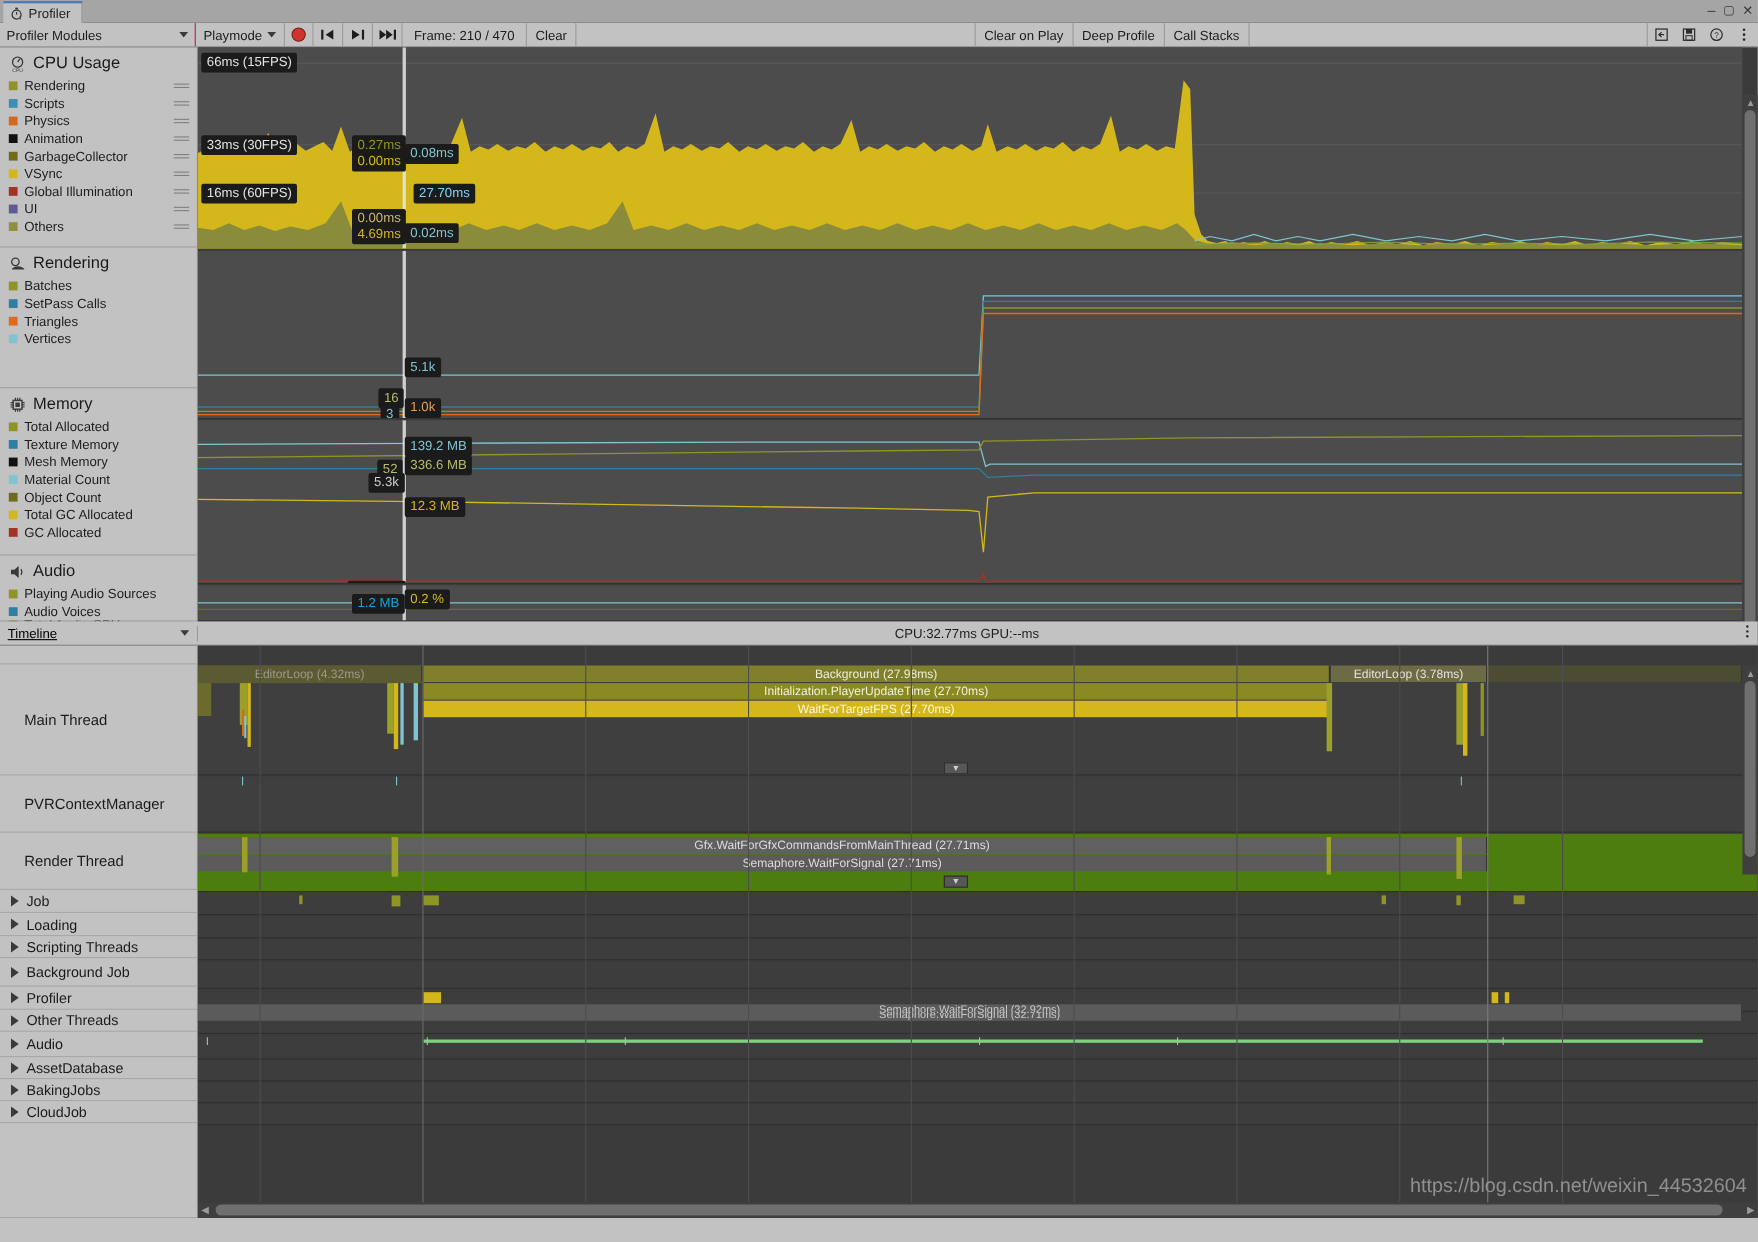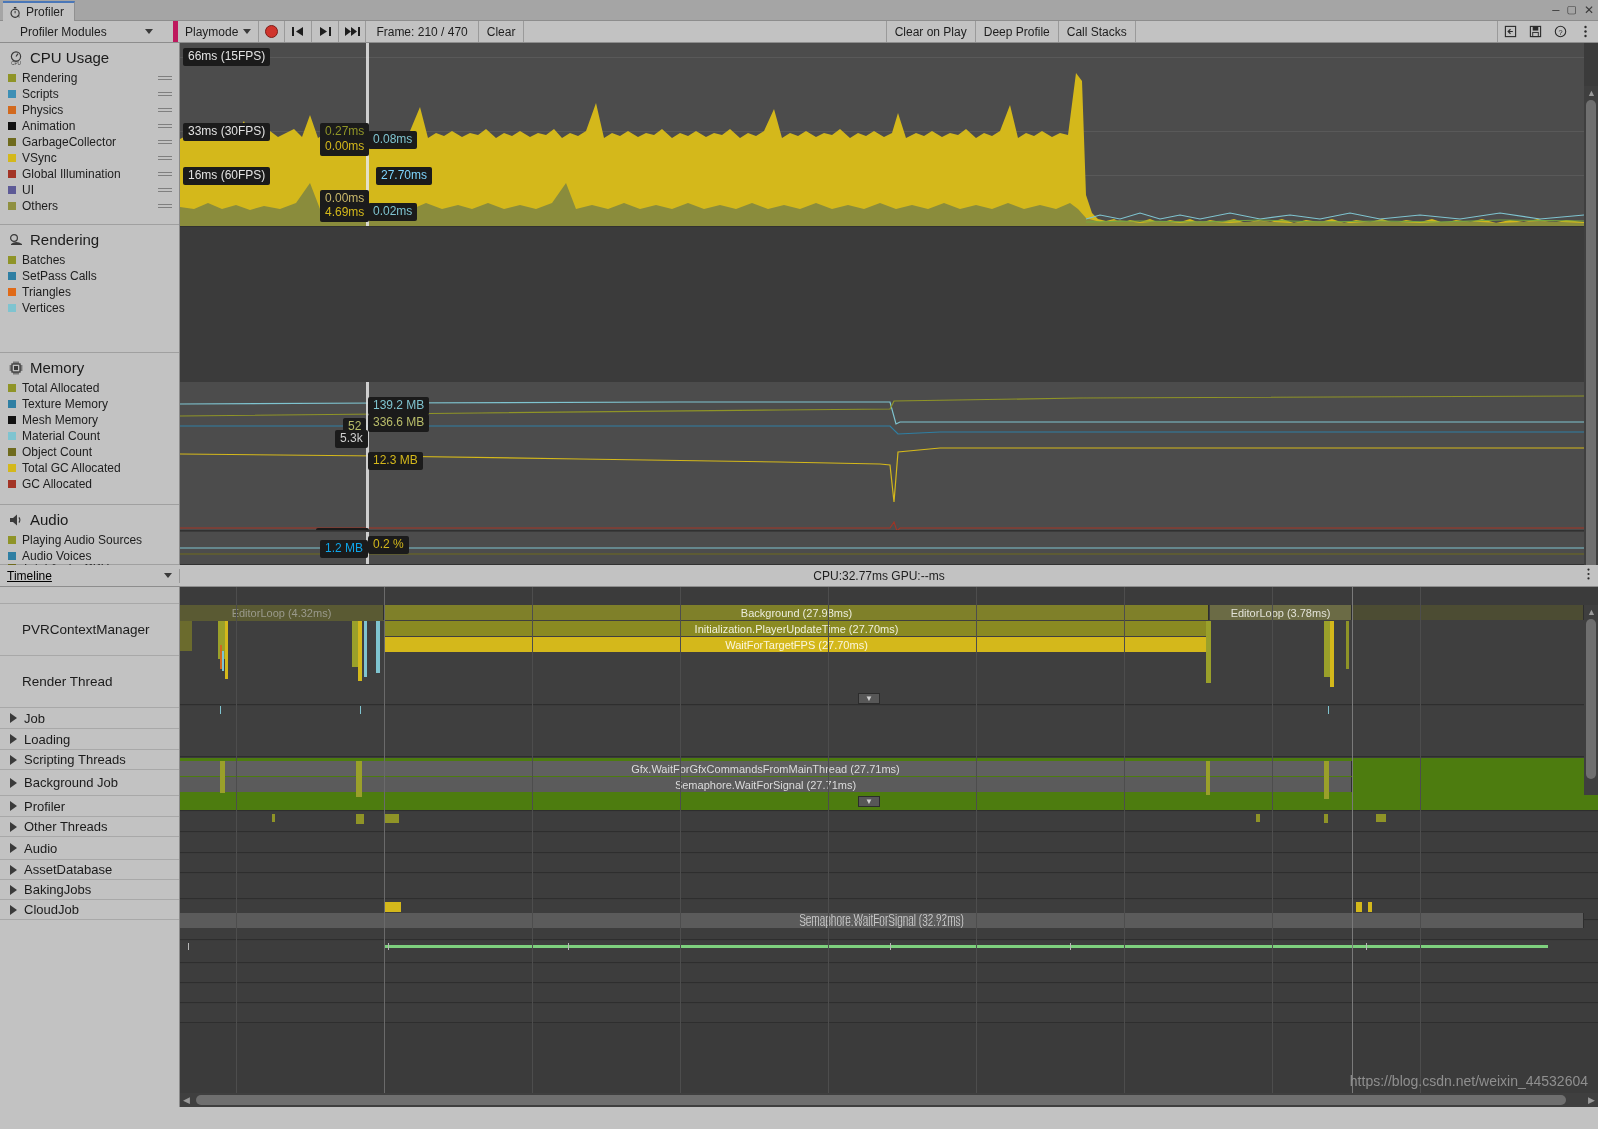--- a/index.html
+++ b/index.html
@@ -28,21 +28,21 @@
   .winbtns { position:absolute; right:4px; top:2px; display:flex; gap:7px; align-items:center; color:#3a3a3a;}
 
   
   .toolbar {
     position:absolute; left:0; top:21px; width:1598px; height:22px;
     background:#c2c2c2; border-bottom:1px solid #8d8d8d;
     display:flex; align-items:stretch; font-size:12px; color:#1d1d1d;
   }
   .tb-dd {
     width:178px; display:flex; align-items:center; justify-content:space-between;
-    padding:0 20px; border-right:5px solid #be185d; background:#c2c2c2;
+    padding:0 6px; border-right:1px solid #be185d; background:#c2c2c2;
   }
   .tb-dd2 {
     display:flex; align-items:center; gap:5px; padding:0 7px;
     border-right:1px solid #9a9a9a;
   }
   .caret { width:0;height:0;border-left:4px solid transparent;border-right:4px solid transparent;border-top:5px solid #3a3a3a; }
   .recbtn { width:26px; display:flex; align-items:center; justify-content:center; border-right:1px solid #9a9a9a;}
   .recdot { width:13px;height:13px;border-radius:50%;background:#d0342c; border:1px solid #7d1d18; }
   .navbtn { width:27px; display:flex; align-items:center; justify-content:center; border-right:1px solid #9a9a9a; color:#1d1d1d; font-size:11px;}
   .framebox { display:flex; align-items:center; padding:0 10px; border-right:1px solid #9a9a9a; min-width:106px;}
@@ -110,21 +110,21 @@
   }
   .vcol { position:absolute; top:0; bottom:0; }
   .expander {
     position:absolute; width:22px; height:11px; background:#575757; border:1px solid #2c2c2c;
     display:flex; align-items:center; justify-content:center; color:#cfcfcf; font-size:8px;
   }
   .hscroll { position:absolute; left:180px; right:0; bottom:0; height:14px; background:#3f3f3f;}
   .hscroll .thumb { position:absolute; top:2px; height:10px; background:#6f6f6f; border-radius:5px;}
   .hscroll .arrow { position:absolute; top:2px; color:#9a9a9a; font-size:9px;}
   .watermark {
-    position:absolute; right:10px; bottom:18px; color:#9e9e9e; font-size:14px; opacity:.85;
+    position:absolute; right:10px; bottom:18px; color:#9e9e9e; font-size:18px; opacity:.85;
   }
   .vsep { position:absolute; top:0; bottom:0; width:1px; background:#4d4d4d; }
 </style>
 </head>
 <body>
 
 <div class="app">
 
   <div class="tabstrip">
     <div class="tab">
@@ -437,20 +437,33 @@
         <div class="chiptxt" style="left:3px;top:124px;color:#e3e3e3">16ms (60FPS)</div>
         <div class="chiptxt" style="left:140px;top:80px;color:#8f9427">0.27ms</div>
         <div class="chiptxt" style="left:140px;top:95px;color:#d4b81b">0.00ms</div>
         <div class="chiptxt" style="left:188px;top:88px;color:#7fc4d0">0.08ms</div>
         <div class="chiptxt" style="left:196px;top:124px;color:#7dd3fc">27.70ms</div>
         <div class="chiptxt" style="left:140px;top:147px;color:#c9b86a">0.00ms</div>
         <div class="chiptxt" style="left:140px;top:161px;color:#d4b81b">4.69ms</div>
         <div class="chiptxt" style="left:188px;top:160px;color:#7fc4d0">0.02ms</div>
       </div>
 
+      <div class="pane rend">
+        <svg width="1404" height="153" viewBox="0 0 1404 153" preserveAspectRatio="none" style="position:absolute;left:0;top:0">
+          <path d="M0,113 L710,113 L714,41 L1404,41" fill="none" stroke="#7fc4d0" stroke-width="1.2"></path>
+          <path d="M0,142 L710,142 L714,46 L1404,46" fill="none" stroke="#2f7fa3" stroke-width="1.2"></path>
+          <path d="M0,146 L710,146 L714,52 L1404,52" fill="none" stroke="#8f9427" stroke-width="1.2"></path>
+          <path d="M0,149 L710,149 L714,57 L1404,57" fill="none" stroke="#e06a18" stroke-width="1.2"></path>
+        </svg>
+        <div class="playhead" style="left:186px"></div>
+        <div class="chiptxt" style="left:188px;top:97px;color:#7fc4d0">5.1k</div>
+        <div class="chiptxt" style="left:164px;top:125px;color:#b9bd6a">16</div>
+        <div class="chiptxt" style="left:166px;top:140px;color:#7fc4d0">3</div>
+        <div class="chiptxt" style="left:188px;top:134px;color:#e0a050">1.0k</div>
+      </div>
 
       <div class="pane mem">
         <svg width="1404" height="149" viewBox="0 0 1404 149" preserveAspectRatio="none" style="position:absolute;left:0;top:0">
           <path d="M0,22 L200,21 L500,20 L710,20 L716,42 L720,40 L1404,40" fill="none" stroke="#7fc4d0" stroke-width="1.2"></path>
           <path d="M0,34 L300,31 L600,28 L710,27 L714,19 L900,16 L1404,14" fill="none" stroke="#8f9427" stroke-width="1.2"></path>
           <path d="M0,44 L300,44 L600,44 L710,44 L718,52 L760,50 L1404,50" fill="none" stroke="#2f7fa3" stroke-width="1.2"></path>
           <path d="M0,72 L200,74 L400,77 L600,80 L700,82 L710,83 L714,120 L718,70 L760,66 L1404,66" fill="none" stroke="#d4b81b" stroke-width="1.2"></path>
           <path d="M0,146 L700,146 L710,146 L714,140 L717,149 L720,146 L1404,146" fill="none" stroke="#a33425" stroke-width="1.2"></path>
         </svg>
         <div class="playhead" style="left:186px"></div>
@@ -492,20 +505,23 @@
           <circle cx="2.5" cy="7" r="1.1" fill="#2b2b2b"></circle>
           <circle cx="2.5" cy="11.4" r="1.1" fill="#2b2b2b"></circle>
         </svg>
     </div>
   </div>
 
   <div class="timeline">
 
     <div class="threadlist">
       <div style="height:17px;border-bottom:1px solid #a8a8a8"></div>
+      <div class="trow big" style="height:101px">
+        <span>Main Thread</span>
+      </div>
       <div class="trow big" style="height:52px">
         <span>PVRContextManager</span>
       </div>
       <div class="trow big" style="height:52px">
         <span>Render Thread</span>
       </div>
       <div class="trow" style="height:21px">
           <span class="tri"></span>
           <span>Job</span>
         </div>

